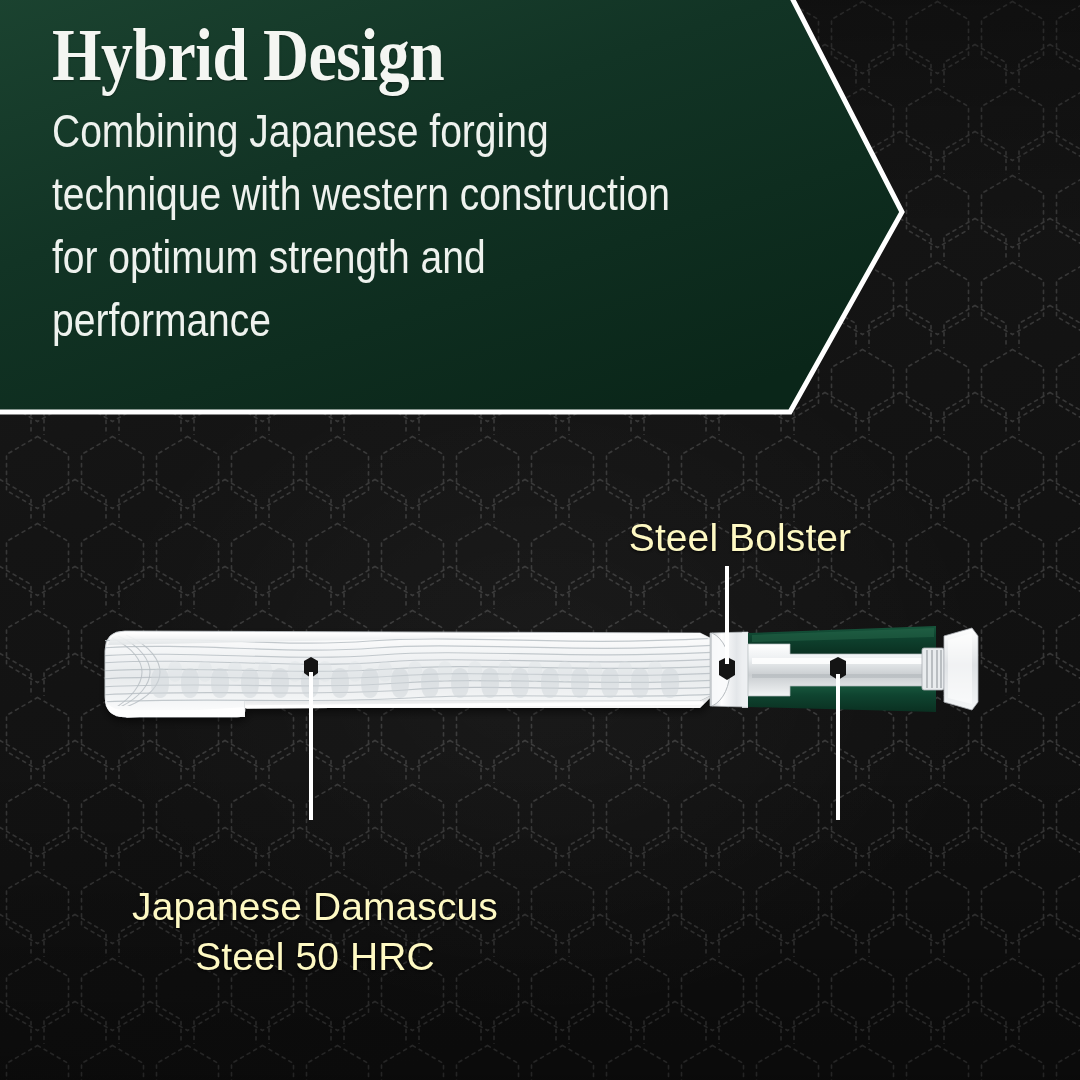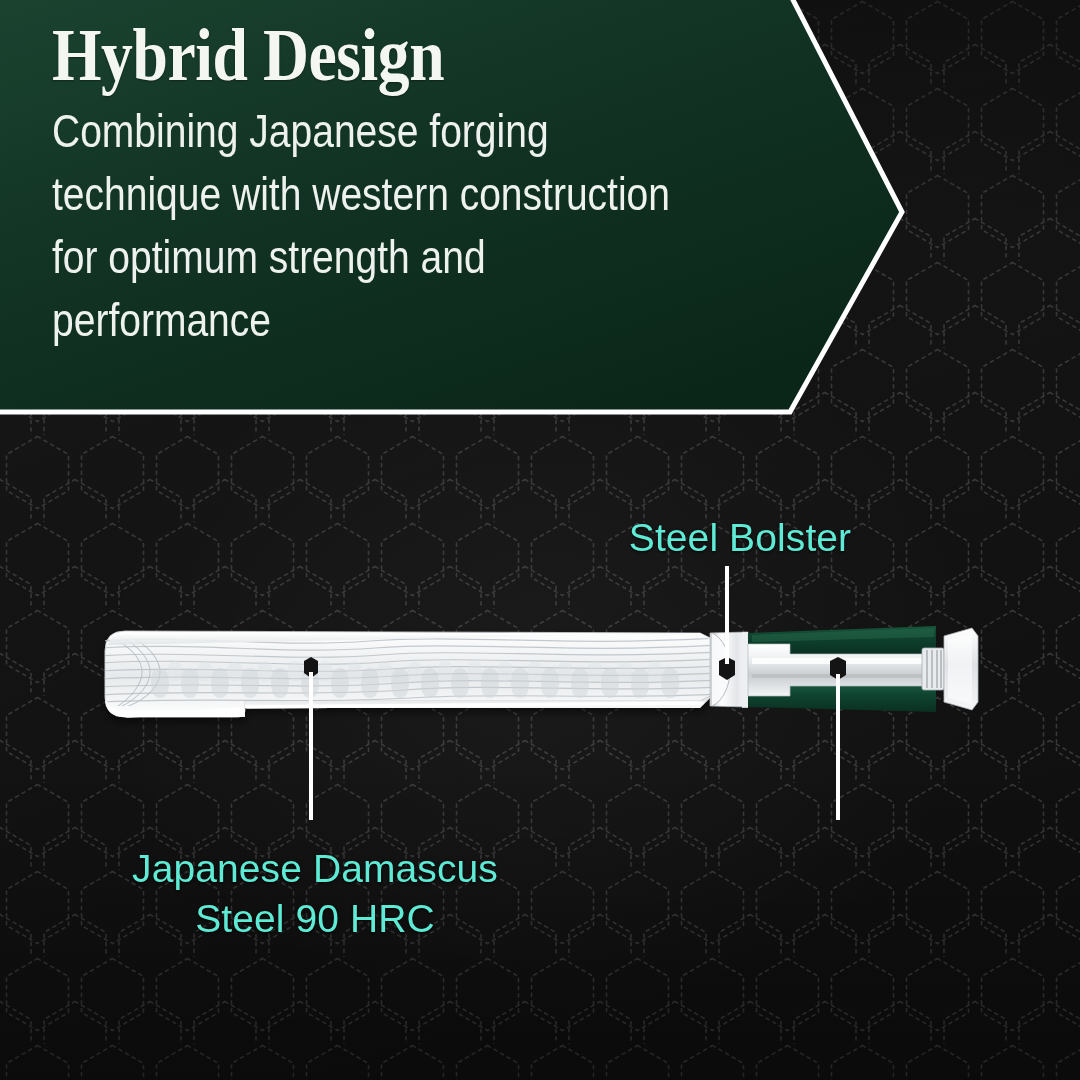--- a/index.html
+++ b/index.html
@@ -41,29 +41,29 @@
     transform:scaleX(0.83);transform-origin:left center;
     margin:0;
   }
   #banner-body .ln{display:block;white-space:nowrap;}
 
   
   #knife-svg{position:absolute;left:0;top:0;z-index:3;}
 
   
   .callout{
-    position:absolute;z-index:6;color:#5eead4;
+    position:absolute;z-index:6;color:#fef9c3;
     font-family:"Liberation Sans", sans-serif;
     font-weight:400;text-align:center;
     letter-spacing:0.1px;
     text-shadow:0 1px 3px rgba(0,0,0,0.85);
   }
   .callout .ln{display:block;white-space:nowrap;}
   #callout-bolster{left:525px;top:516px;width:430px;font-size:39px;line-height:1.12;}
-  #callout-damascus{left:55px;top:844px;width:520px;font-size:39px;line-height:1.27;}
+  #callout-damascus{left:55px;top:882px;width:520px;font-size:39px;line-height:1.27;}
   #callout-tang{left:650px;top:833px;width:380px;font-size:39px;line-height:1.27;}
 </style>
 </head>
 <body>
 
 <svg id="bg-hex" width="1080" height="1080" viewBox="0 0 1080 1080">
   <defs>
     <pattern id="hexpat" width="75" height="87" patternUnits="userSpaceOnUse">
 
       <g fill="none" stroke="#3b3b3b" stroke-width="1.6" stroke-dasharray="3.2 4.4" stroke-linecap="round">
@@ -299,17 +299,17 @@
     </div>
   </div>
 </div>
 
 <div class="callout" id="callout-bolster">
   <span class="ln">Steel Bolster</span>
 </div>
 
 <div class="callout" id="callout-damascus">
   <span class="ln">Japanese Damascus</span>
-  <span class="ln">Steel 90 HRC</span>
+  <span class="ln">Steel 50 HRC</span>
 </div>
 
 <div class="callout" id="callout-tang">
 </div>
 
 </body></html>

